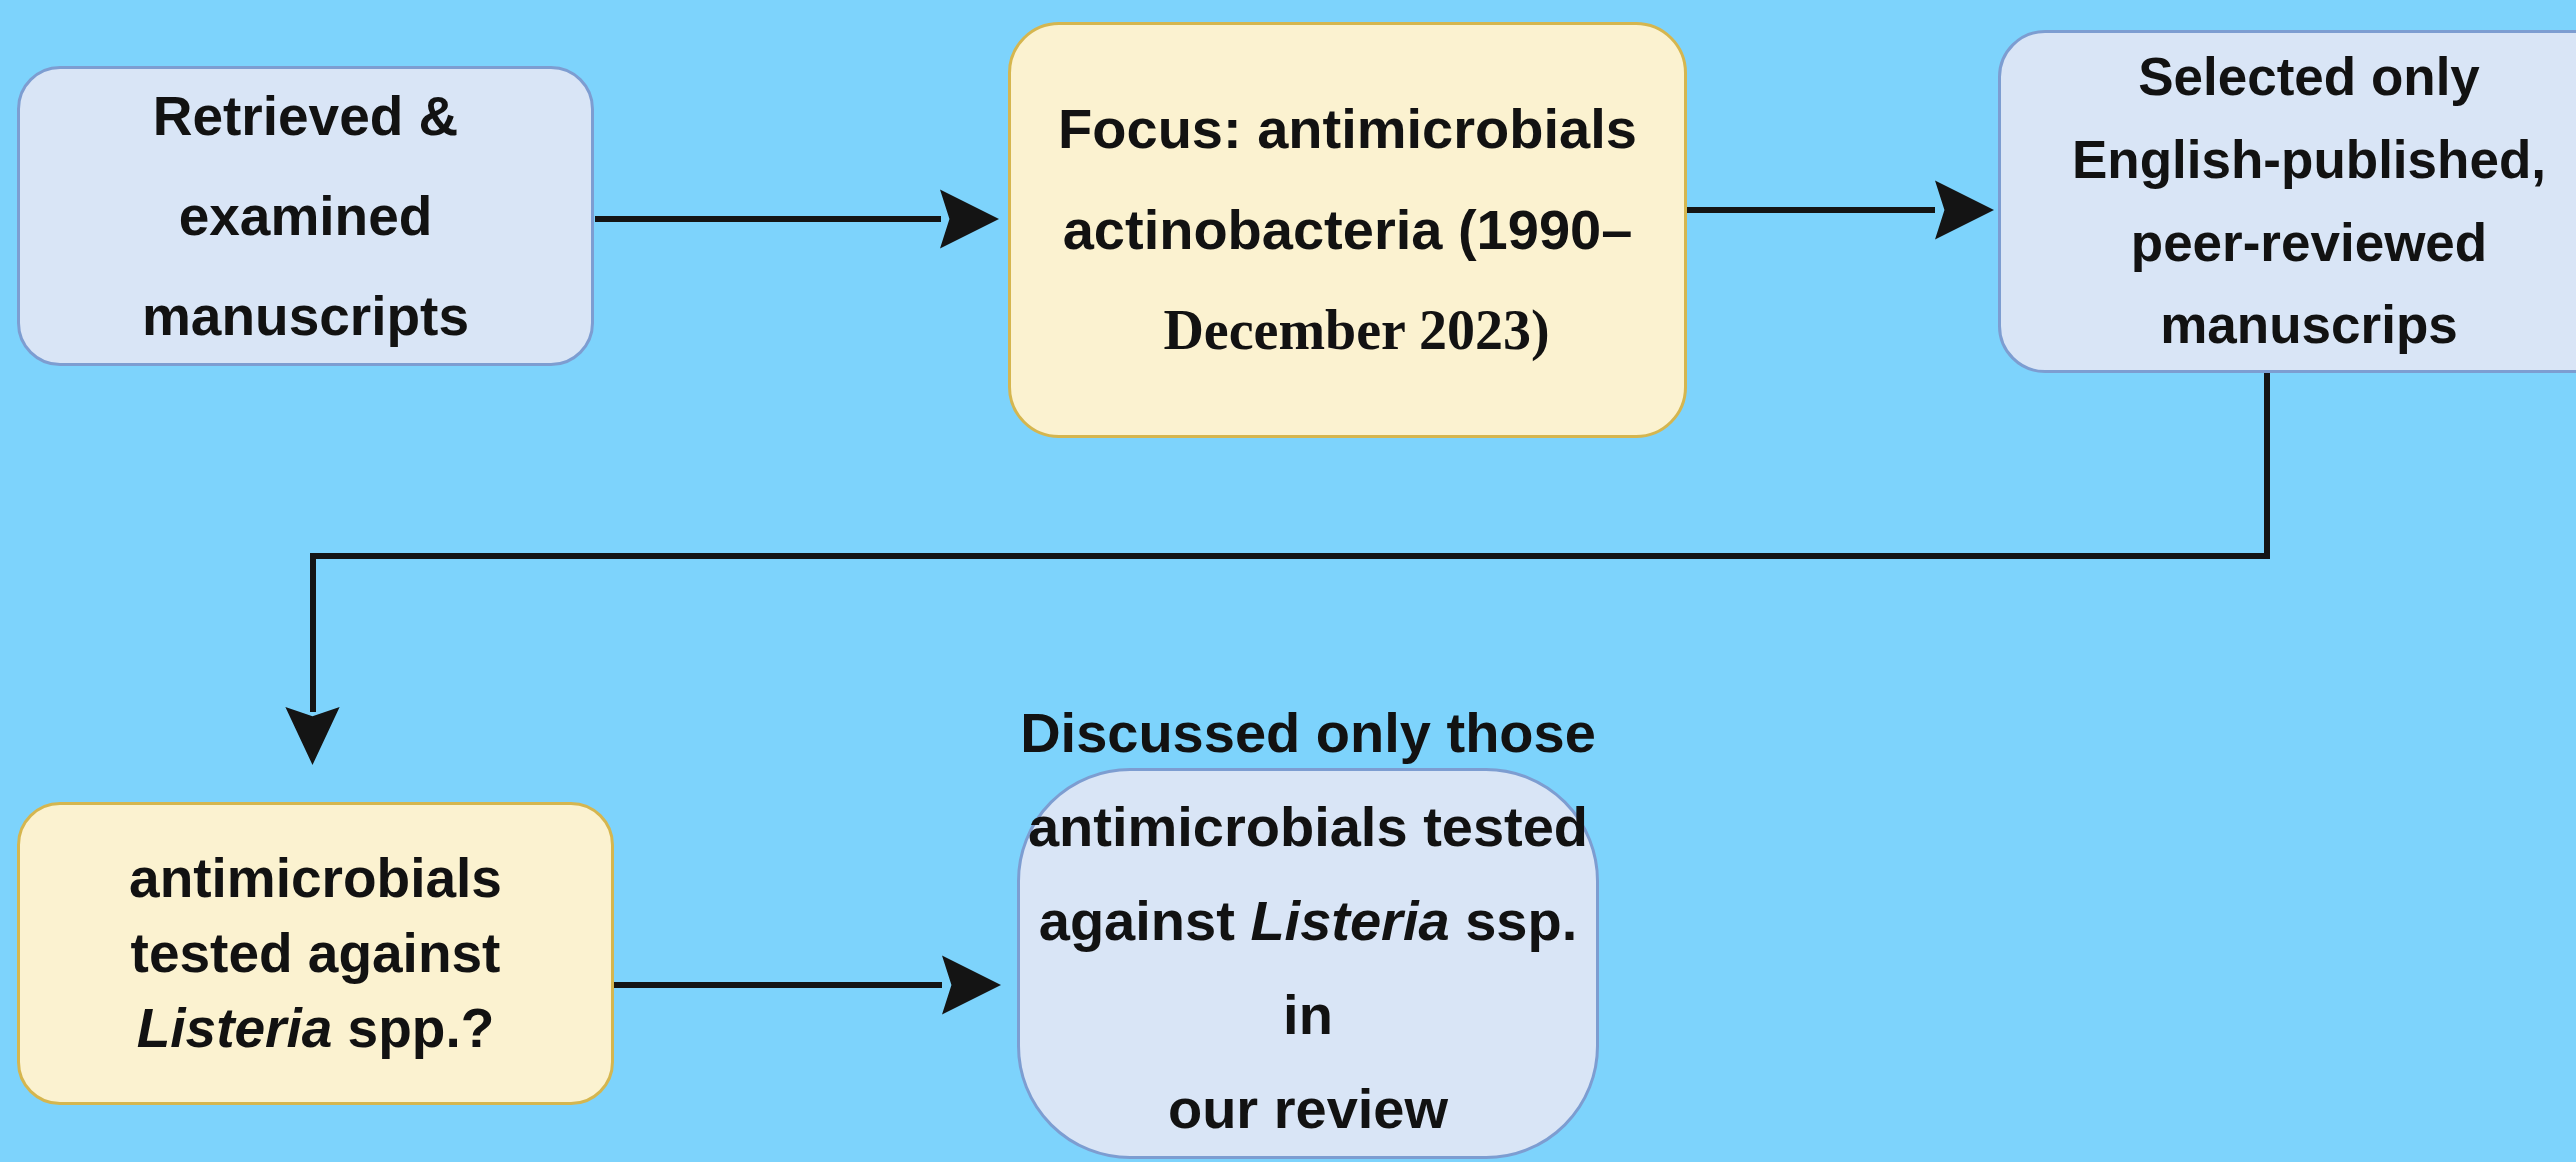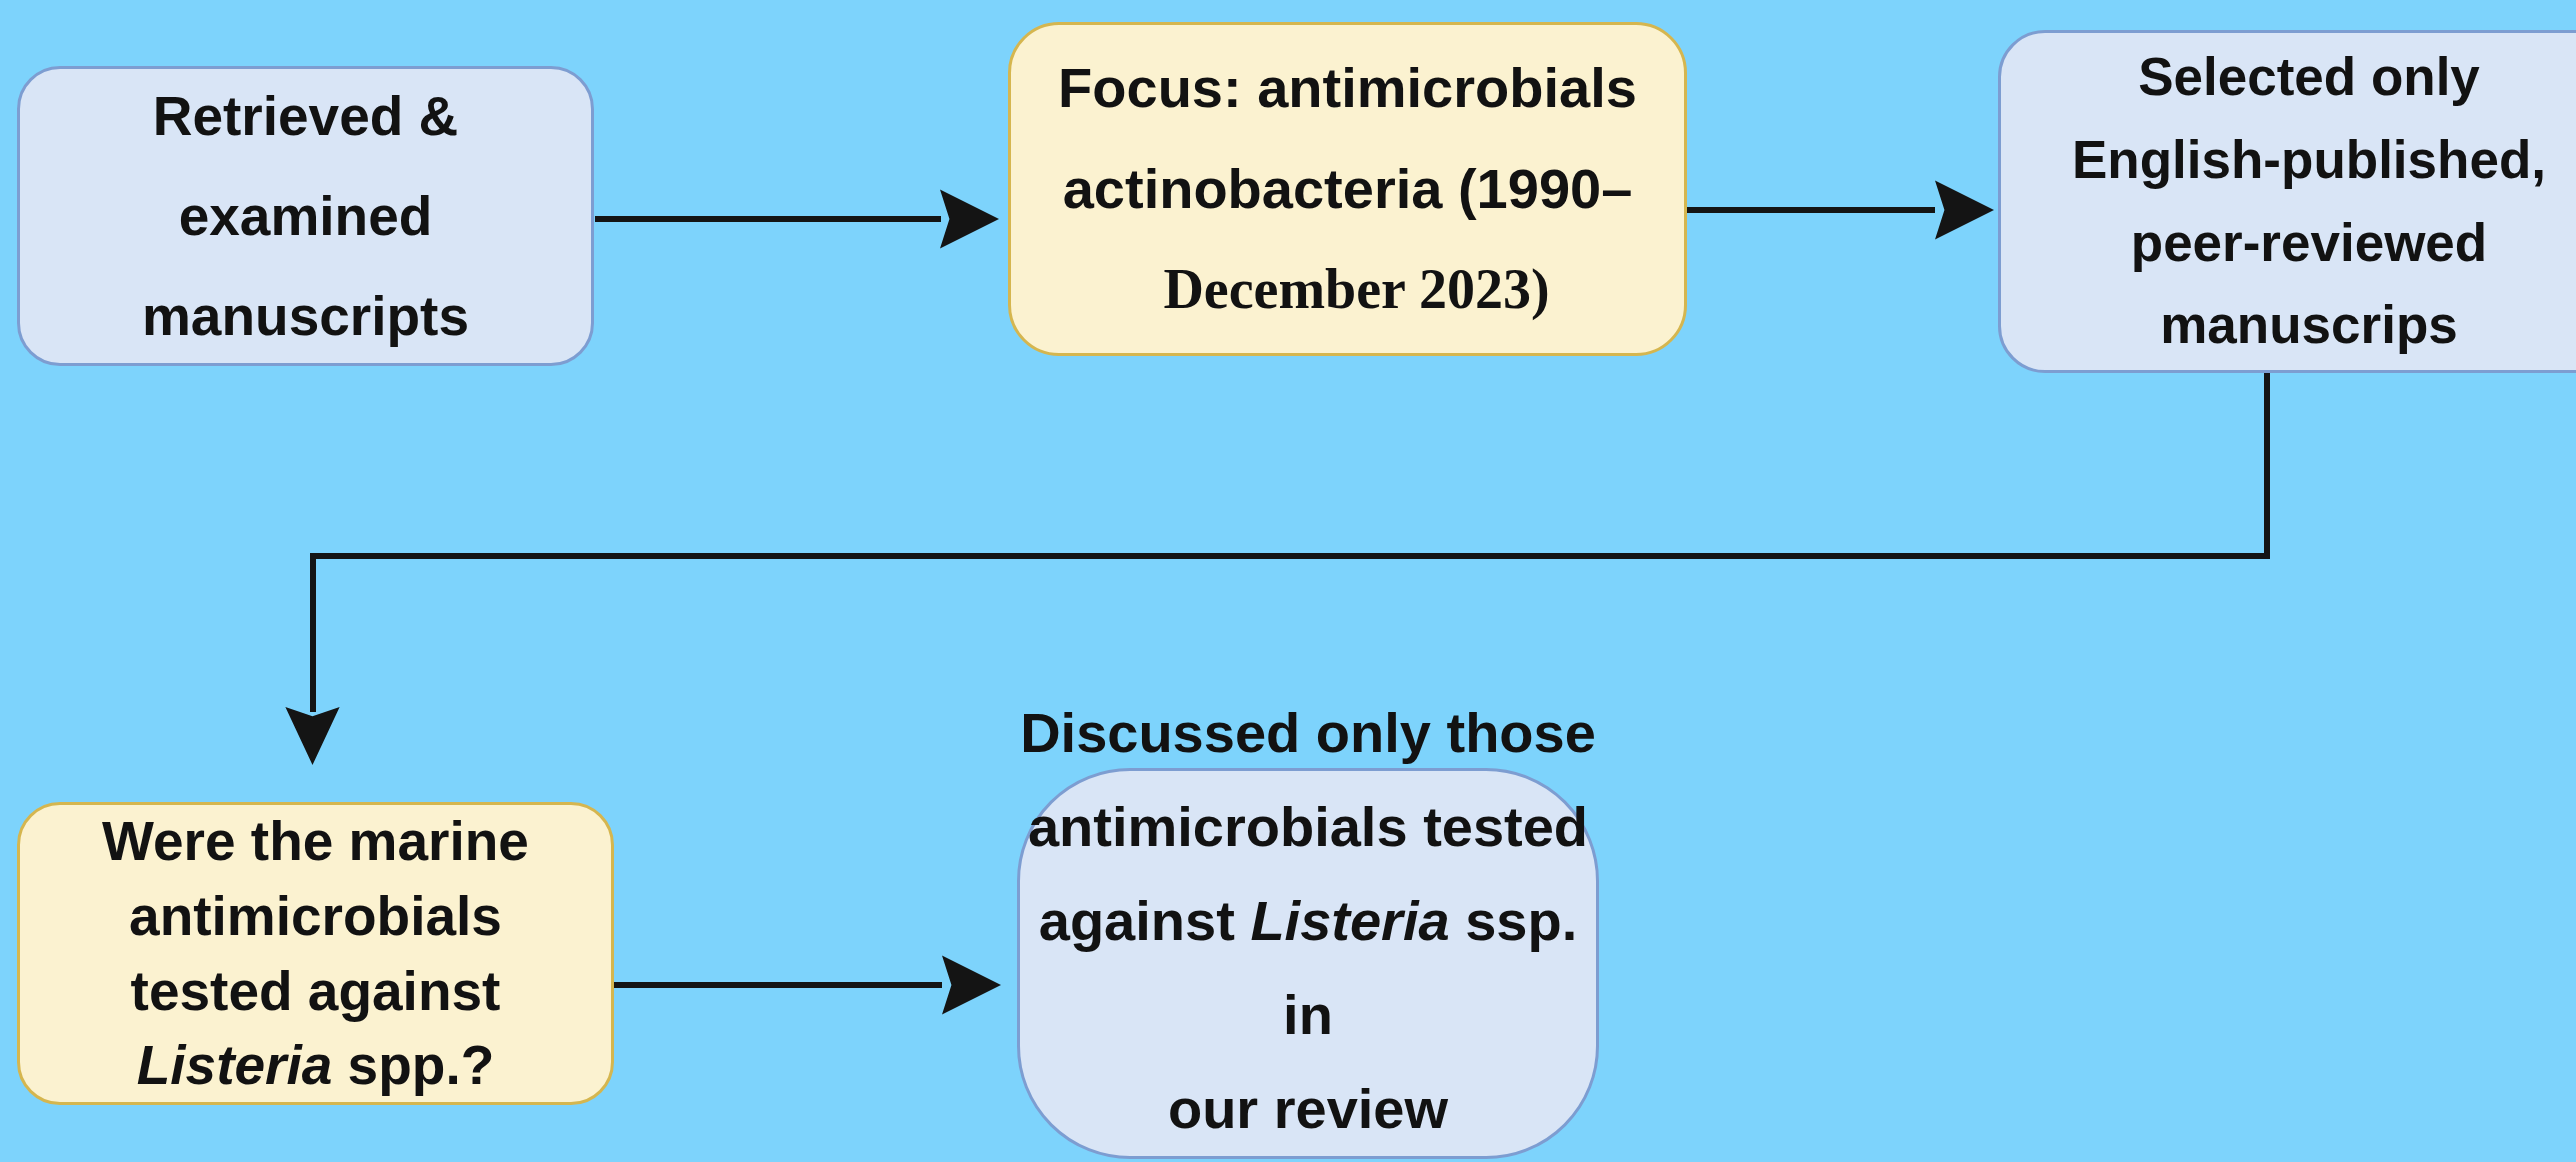--- a/index.html
+++ b/index.html
@@ -46,21 +46,21 @@
     clip-path: polygon(0 4%, 100% 50%, 0 96%, 16% 50%);
   }
   .head-down {
     position: absolute;
     background: var(--line);
     clip-path: polygon(4% 0, 50% 16%, 96% 0, 50% 100%);
   }
 
   
   #node-retrieved   { left: 17px;   top: 66px;   width: 577px; height: 300px; border-radius: 43px; font-size: 55px; line-height: 1.82; }
-  #node-focus       { left: 1008px; top: 22px;   width: 679px; height: 334px; border-radius: 51px; font-size: 56px; line-height: 1.80; }
+  #node-focus       { left: 1008px; top: 22px;   width: 679px; height: 416px; border-radius: 51px; font-size: 56px; line-height: 1.80; }
   #node-selected    { left: 1998px; top: 30px;   width: 622px; height: 343px; border-radius: 47px; font-size: 53px; line-height: 1.56; }
   #node-question    { left: 17px;   top: 802px; width: 597px; height: 303px; border-radius: 43px; font-size: 55px; line-height: 1.36; }
   #node-discussed   { left: 1017px; top: 768px;  width: 582px; height: 391px; border-radius: 113px; font-size: 56px; line-height: 1.68; align-items: flex-end; }
 
   
   #arrow1-line { left: 595px;  top: 216px;  width: 346px;  height: 6.2px; }
   #arrow1-head { left: 940px; top: 187px;  width: 59px;   height: 64px; }
   
   #arrow2-line { left: 1687px; top: 207px;  width: 248px;  height: 6.2px; }
   #arrow2-head { left: 1935px; top: 178px;  width: 59px;   height: 64px; }
@@ -109,21 +109,20 @@
     </div>
   </div>
 
   <div id="elbow-v1" class="vline"></div>
   <div id="elbow-h" class="hline"></div>
   <div id="elbow-v2" class="vline"></div>
   <div id="elbow-head" class="head-down"></div>
 
   <div id="node-question" class="node yellow">
     <div class="inner">
-      <div>Were the marine</div>
       <div>antimicrobials</div>
       <div>tested against</div>
       <div><span class="italic">Listeria</span><span> spp.?</span></div>
     </div>
   </div>
 
   <div id="arrow3-line" class="hline"></div>
   <div id="arrow3-head" class="head-right"></div>
 
   <div id="node-discussed" class="node blue">

